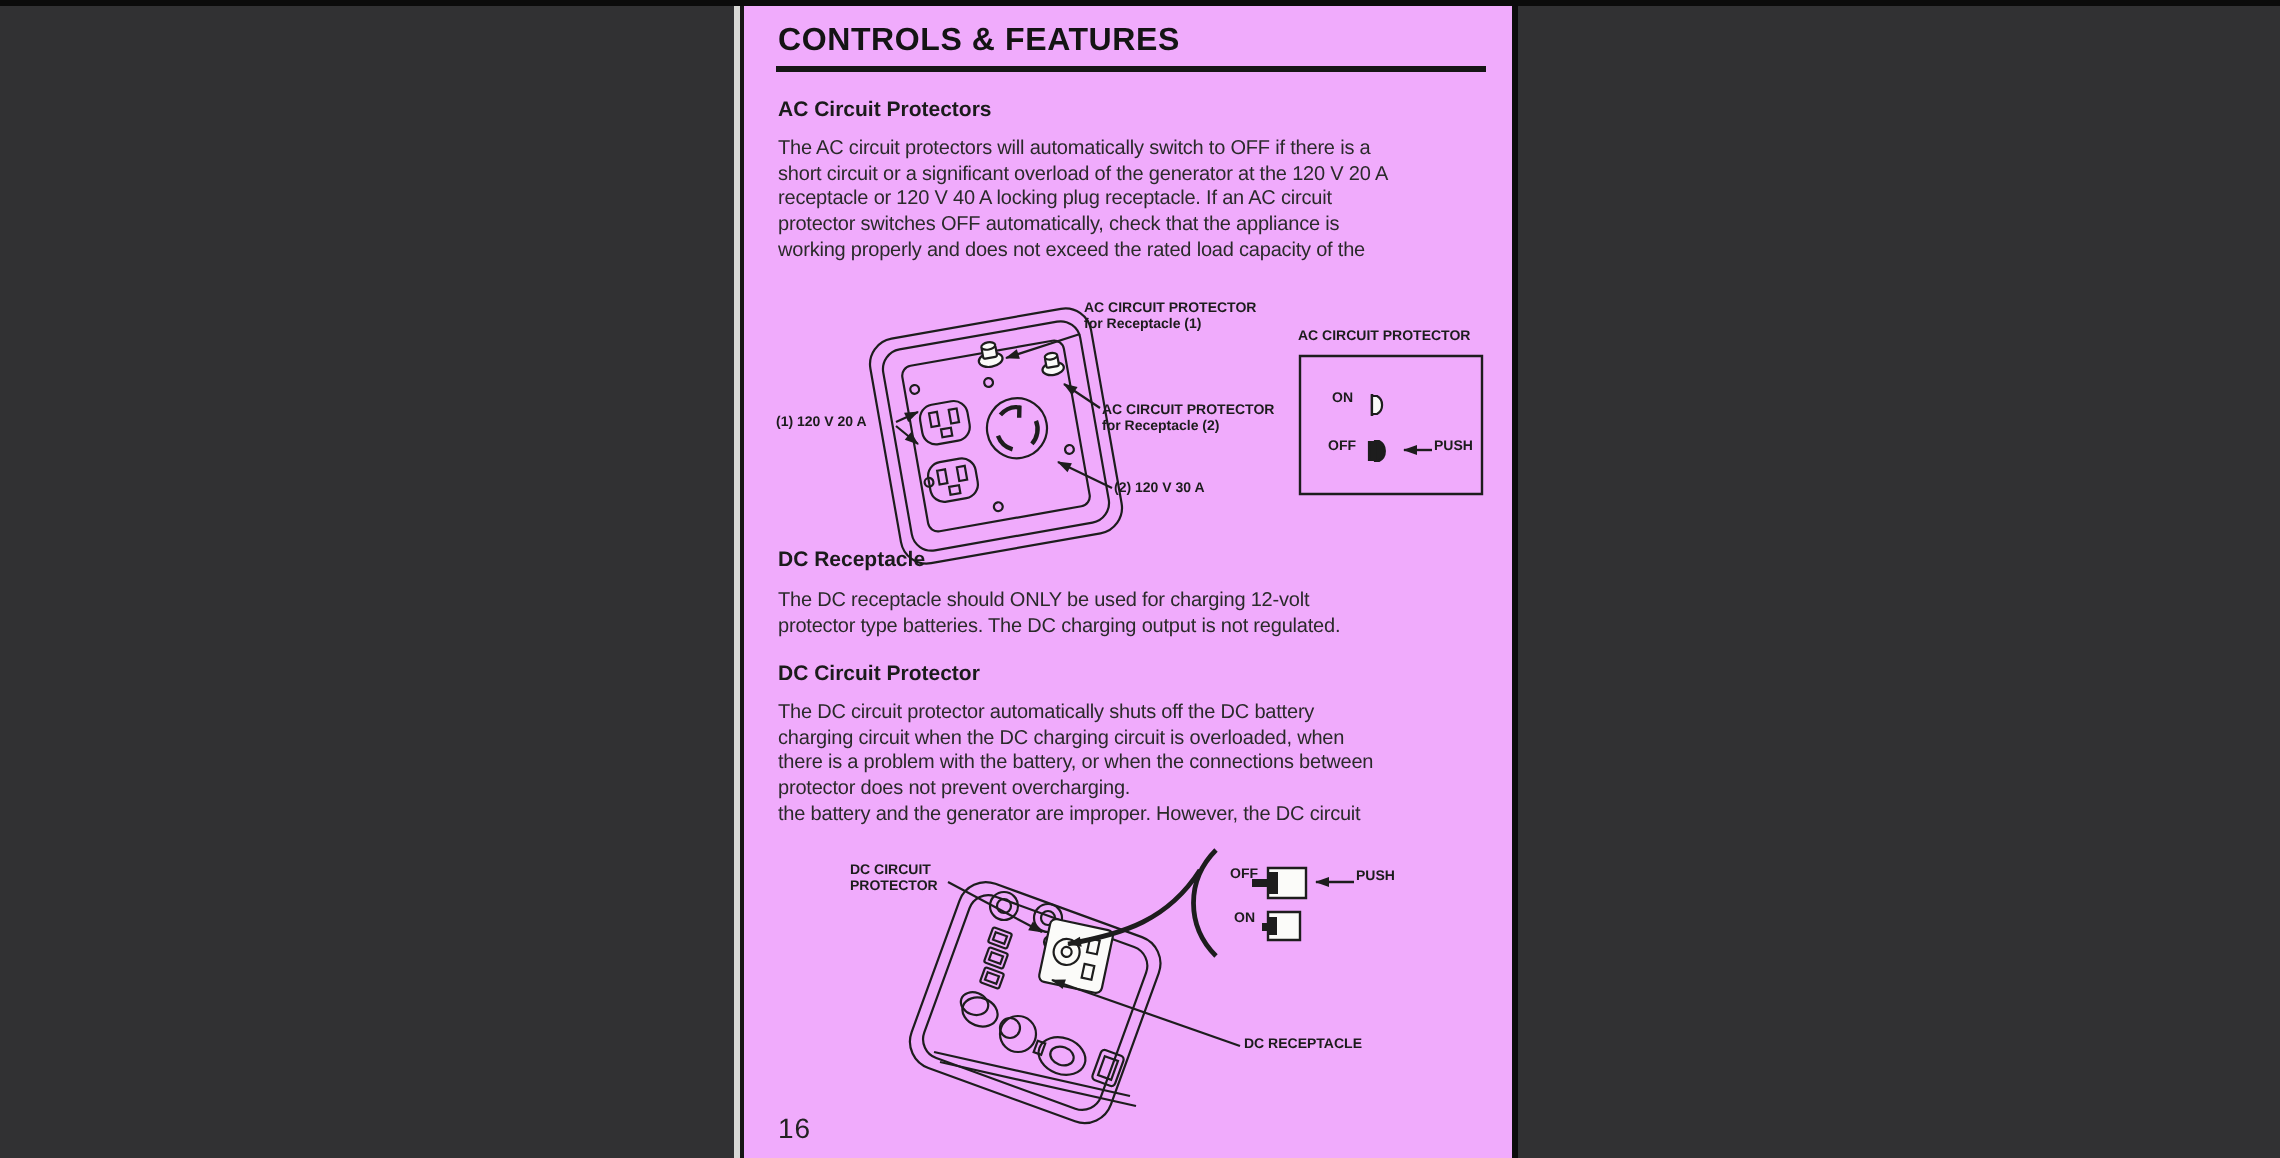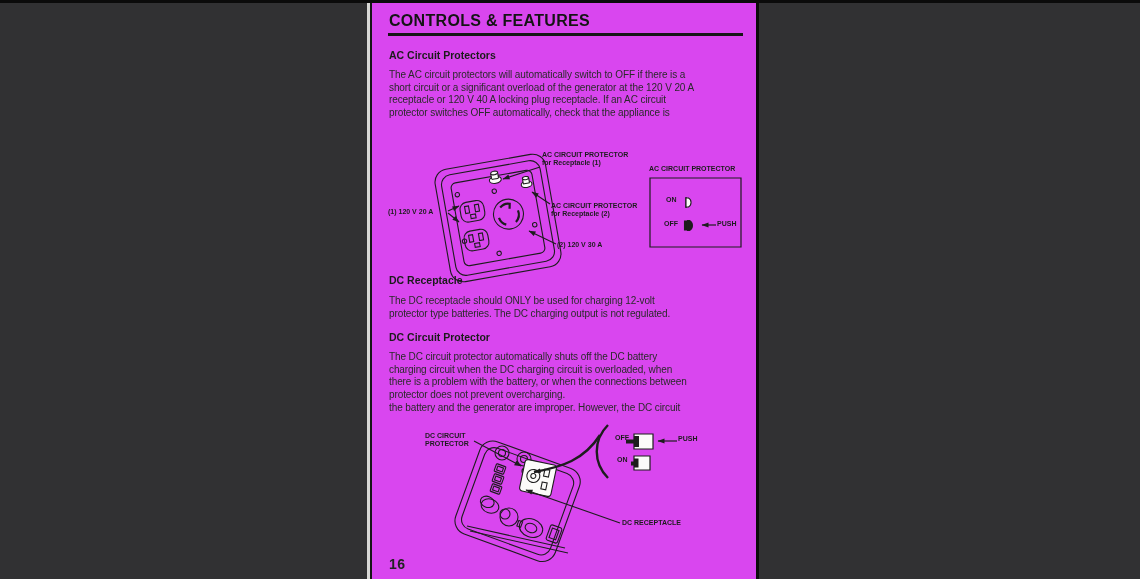--- a/index.html
+++ b/index.html
@@ -1,29 +1,29 @@
 <!DOCTYPE html>
 <html><head>
 <meta charset="utf-8">
 <style>
   html,body{margin:0;padding:0;background:#323234;}
   #stage{position:relative;width:1140px;height:579px;overflow:hidden;
          font-family:"Liberation Sans", sans-serif;background:#323234;}
   .darkpanel{position:absolute;top:0;height:579px;background:#313133;}
   #topline{position:absolute;left:0;top:0;width:1140px;height:3px;background:#0b0b0b;z-index:5;}
   #page-sliver{position:absolute;left:367px;top:0;width:3px;height:579px;background:#d8d8d6;}
-  #doc-page{position:absolute;left:370px;top:0;width:389px;height:579px;background:#d946ef;
+  #doc-page{position:absolute;left:370px;top:0;width:389px;height:579px;background:#f0abfc;
             border-left:2px solid #161616;border-right:3px solid #0c0c0c;box-sizing:border-box;}
   .abs{position:absolute;}
   .title{font-size:16px;font-weight:700;letter-spacing:.3px;color:#141414;white-space:nowrap;}
   .rule{background:#161616;height:3px;}
   .h2{font-size:10.5px;font-weight:700;color:#1b1b1b;white-space:nowrap;text-align:right;}
   .bodyline{font-size:10px;line-height:12.7px;letter-spacing:-.1px;color:#2a2a2a;white-space:nowrap;}
   .tiny{font-size:7px;font-weight:700;letter-spacing:0;color:#1c1c1c;white-space:nowrap;line-height:8px;}
-  .pagenum{font-size:14px;font-weight:700;letter-spacing:.5px;color:#222;}
+  .pagenum{font-size:14px;font-weight:400;letter-spacing:.5px;color:#222;}
   svg{position:absolute;left:0;overflow:visible;}
   svg *{vector-effect:non-scaling-stroke;}
 </style>
 </head>
 <body>
 
 <div id="stage">
 
   <div class="darkpanel" style="left:0;width:370px;"></div>
   <div class="darkpanel" style="left:759px;width:381px;"></div>
@@ -34,20 +34,21 @@
 
     <div class="abs title" style="left:17px;top:12px;">CONTROLS &amp; FEATURES</div>
     <div class="abs rule" style="left:16px;top:33px;width:355px;"></div>
 
     <div class="abs h2" style="left:17px;top:49px;">AC Circuit Protectors</div>
     <div class="abs" style="left:17px;top:69px;">
       <div class="bodyline">The AC circuit protectors will automatically switch to OFF if there is a</div>
       <div class="bodyline">short circuit or a significant overload of the generator at the 120 V 20 A</div>
       <div class="bodyline">receptacle or 120 V 40 A locking plug receptacle. If an AC circuit</div>
       <div class="bodyline">protector switches OFF automatically, check that the appliance is</div>
+      <div class="bodyline">working properly and does not exceed the rated load capacity of the</div>
     </div>
 
     <div class="abs" style="left:0;top:148px;width:386px;height:132px;">
       <svg width="386" height="132" viewBox="0 0 386 132">
         <defs>
           <marker id="arw" markerWidth="9" markerHeight="7" refX="7" refY="3" orient="auto" markerUnits="userSpaceOnUse">
             <path d="M0.5,0.5 L7.5,3 L0.5,5.5 z" fill="#1d1d1d"></path>
           </marker>
           <marker id="arwS" markerWidth="9" markerHeight="7" refX="7" refY="3" orient="auto-start-reverse" markerUnits="userSpaceOnUse">
             <path d="M0.5,0.5 L7.5,3 L0.5,5.5 z" fill="#1d1d1d"></path>

